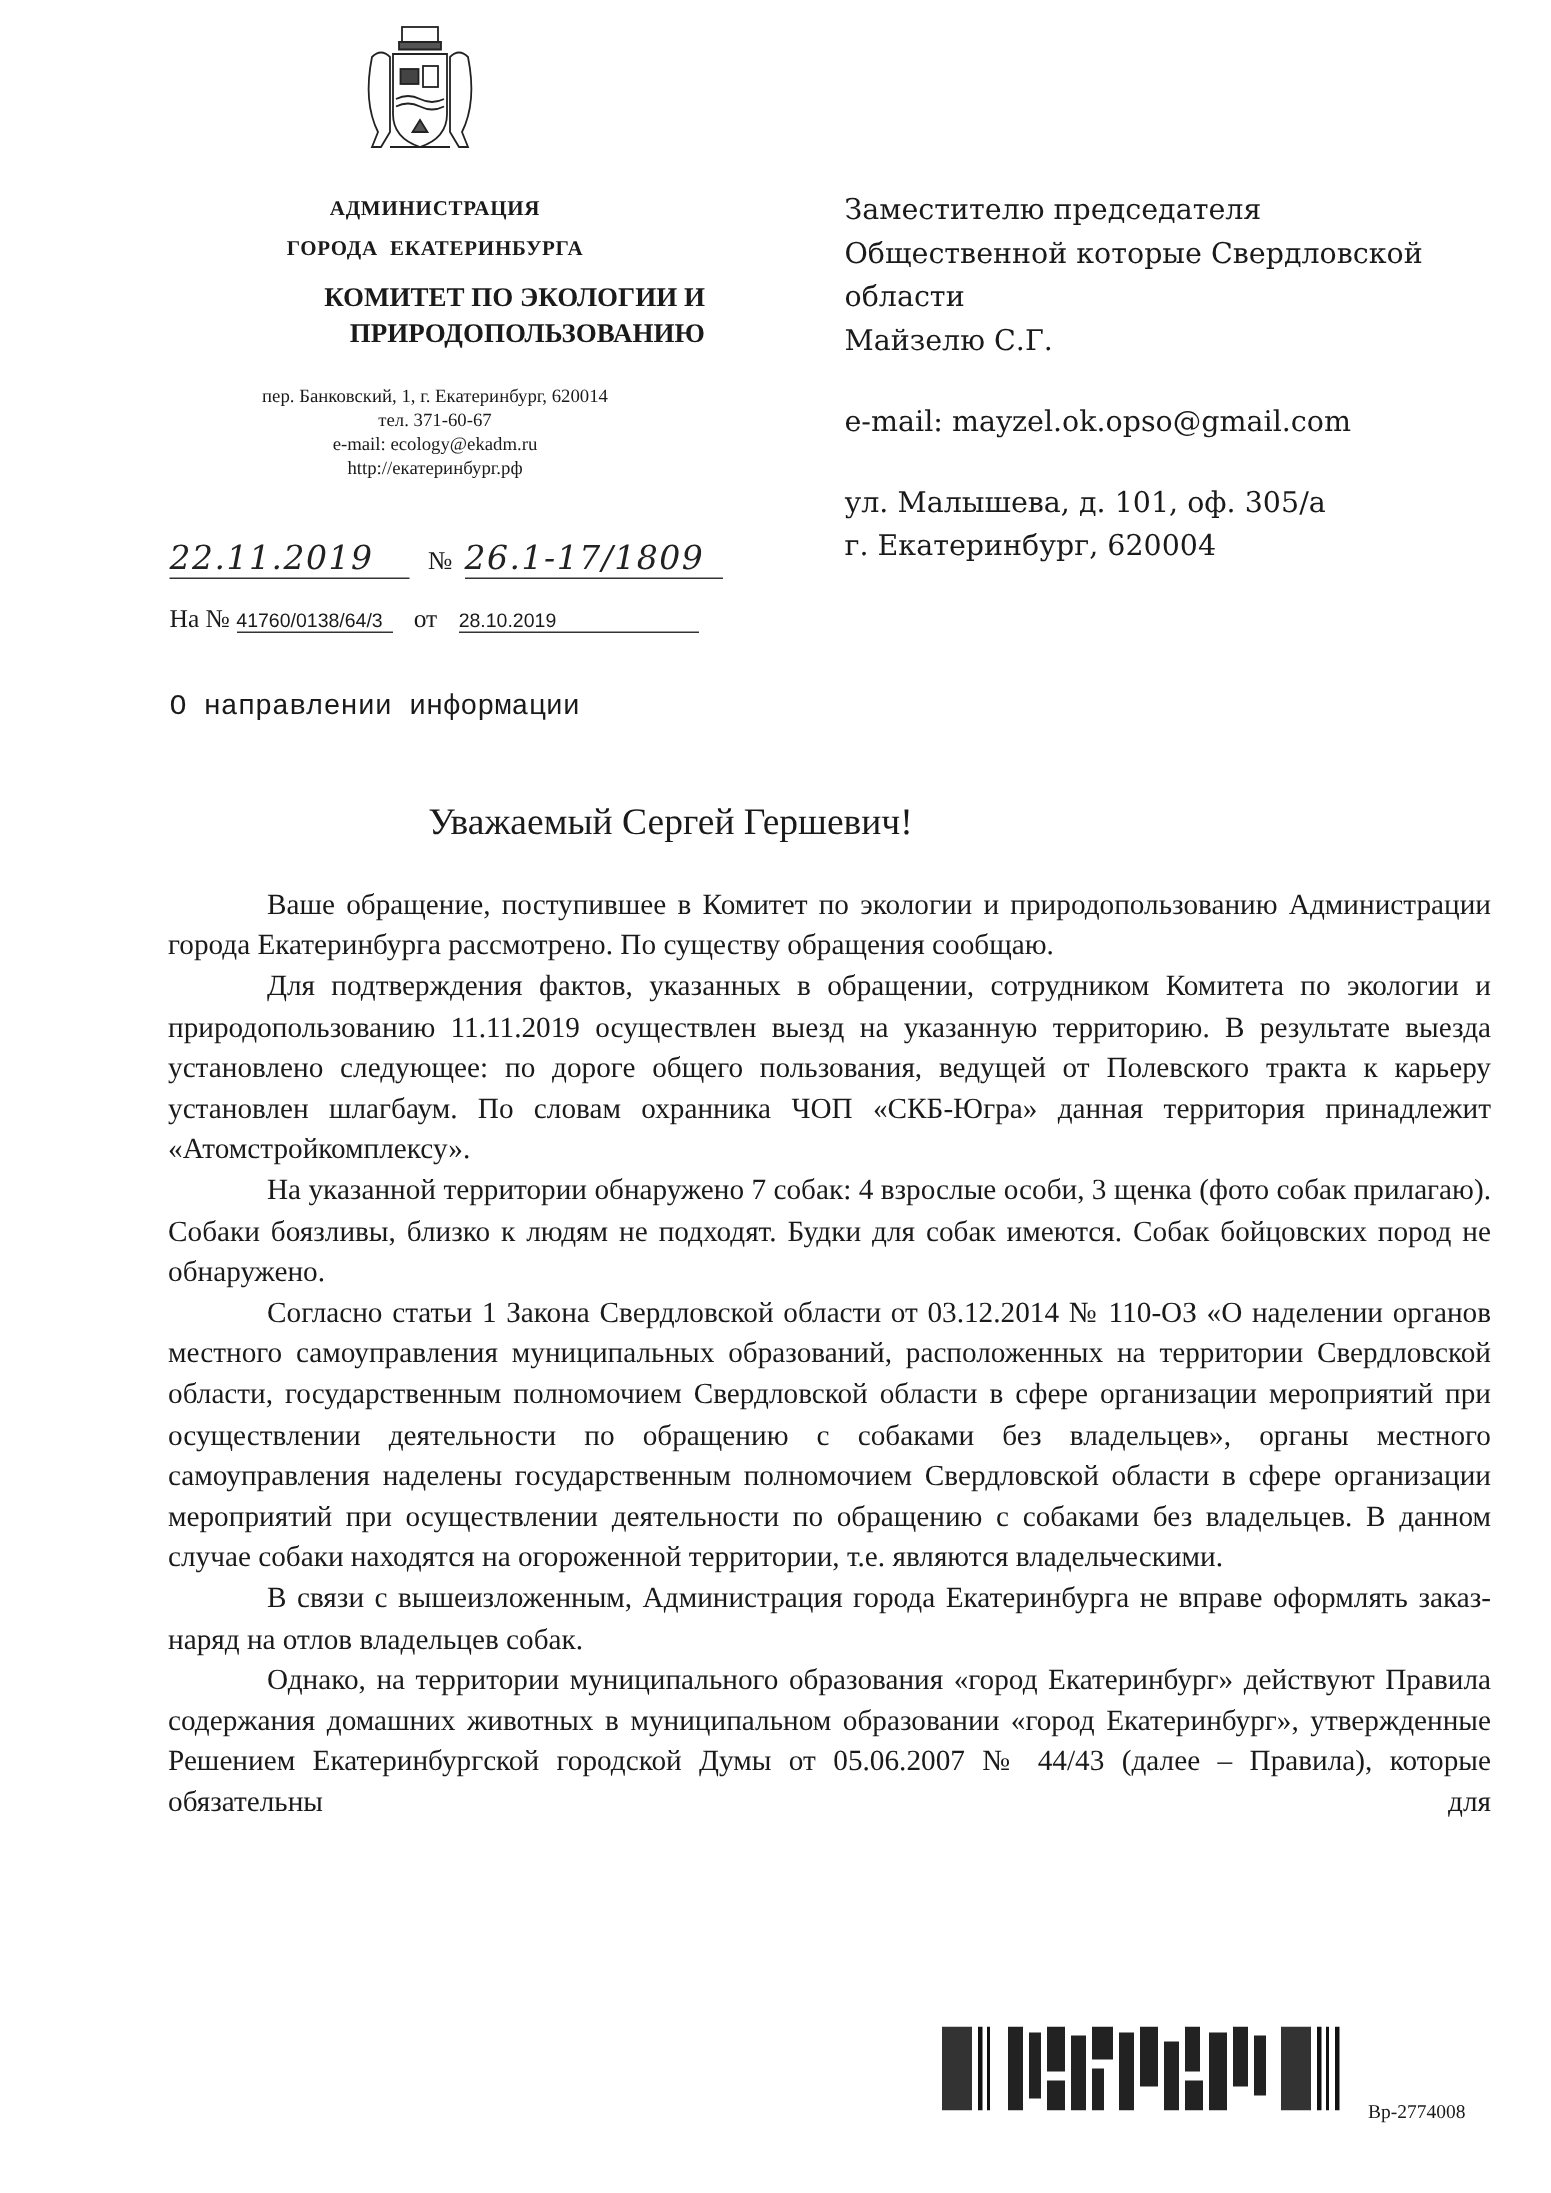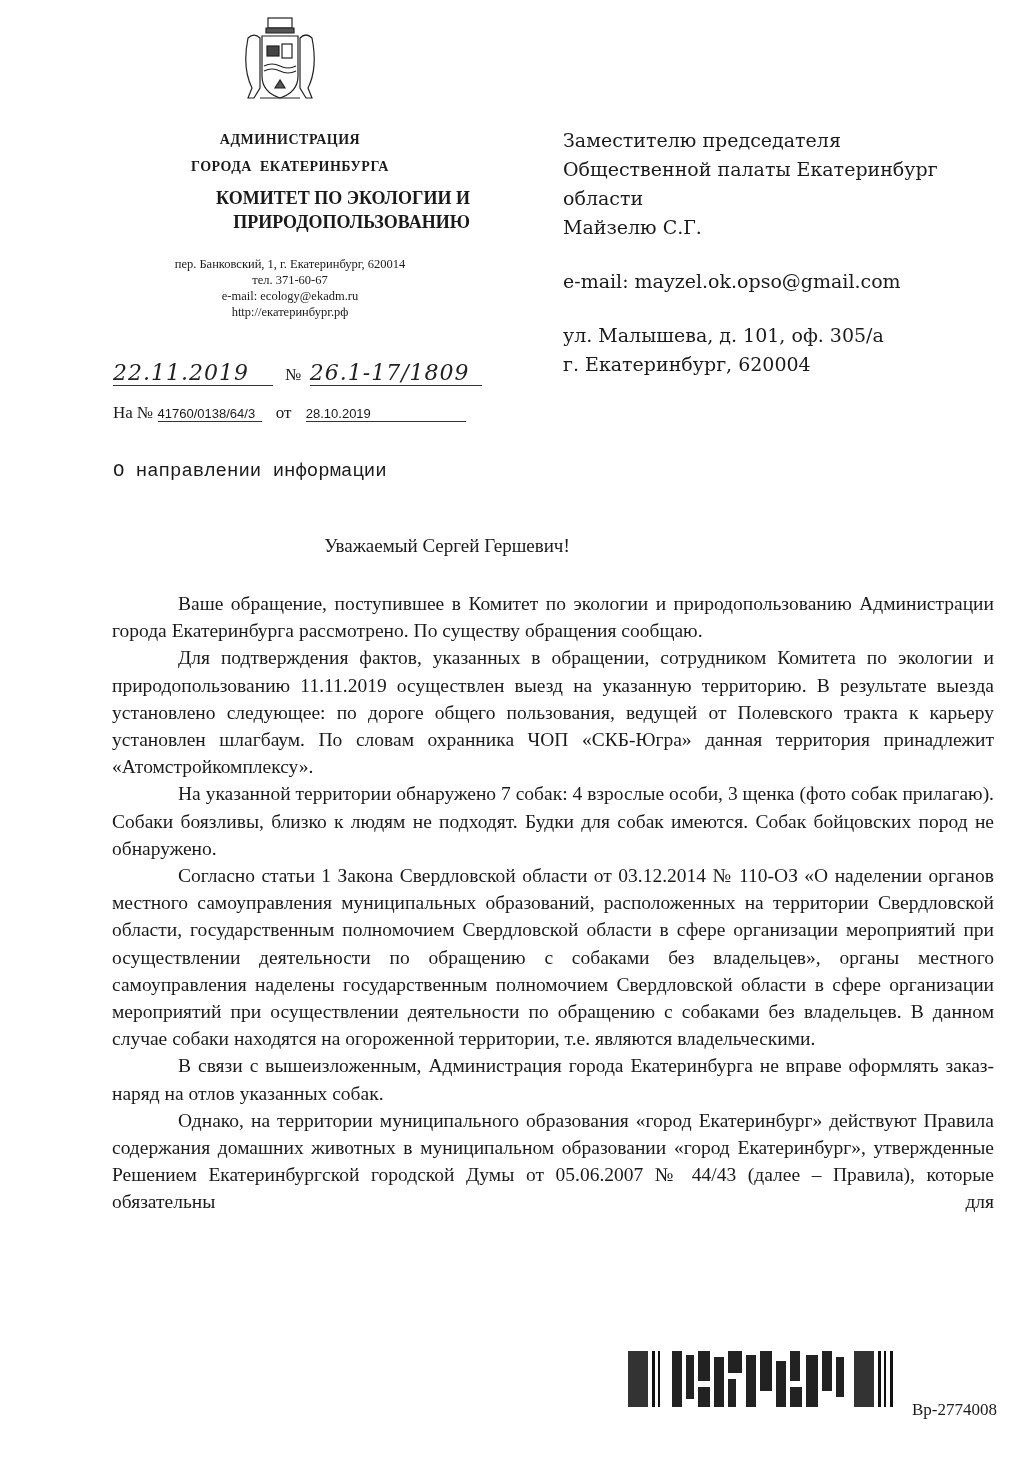--- a/index.html
+++ b/index.html
@@ -16,27 +16,27 @@
   .hand { font-family: "DejaVu Serif", serif; font-style: italic; font-size: 22px; color: #222; letter-spacing: 1px; }
   .uline { border-bottom: 1px solid #333; display: inline-block; margin-top: 12px; }
   .small-sans { font-family: "Liberation Sans", sans-serif; font-size: 13px; }
 
   
   .recipient { position: absolute; left: 563px; top: 126px; font-family: "DejaVu Serif", serif; font-size: 19px; line-height: 29px; }
   .recipient p { margin: 0; }
   .gap { height: 25px; }
 
   .subject { position: absolute; left: 113px; top: 460px; font-family: Liberation Mono, monospace; font-size: 19px; }
-  .greeting { position: absolute; left: 0; width: 854px; top: 535px; text-align: center; font-family: "Liberation Serif", serif; font-size: 19px; padding-left: 40px; box-sizing: border-box; }
+  .greeting { position: absolute; left: 0; width: 854px; top: 535px; text-align: center; font-family: "Liberation Serif", serif; font-size: 25px; padding-left: 40px; box-sizing: border-box; }
 
   .body-text { position: absolute; left: 112px; top: 590px; width: 882px; font-family: "Liberation Serif", serif; font-size: 19.5px; line-height: 27.2px; text-align: justify; }
   .body-text p { margin: 0; text-indent: 66px; }
 
   .barcode { position: absolute; left: 628px; top: 1351px; width: 270px; height: 56px; }
-  .barcode-id { position: absolute; left: 912px; top: 1400px; font-family: "Liberation Serif", serif; font-size: 17px; }
+  .barcode-id { position: absolute; left: 912px; top: 1400px; font-family: "Liberation Serif", serif; font-size: 13px; }
 </style>
 </head>
 <body>
 
 <svg class="crest" viewBox="0 0 80 96">
   <g fill="none" stroke="#222" stroke-width="1.2">
     <rect x="28" y="4" width="24" height="10"></rect>
     <path d="M26 14 h28 v5 h-28z" fill="#555"></path>
     <path d="M22 22 h36 v40 q0 16 -18 22 q-18 -6 -18 -22z"></path>
     <rect x="27" y="32" width="12" height="10" fill="#444"></rect>
@@ -72,39 +72,39 @@
 
 <div class="reg-line" style="left:113px; top:394px;">
   <span>На №</span>
   <span class="uline small-sans" style="width:104px;">41760/0138/64/3</span>
   <span style="margin-left:10px;">от</span>
   <span class="uline small-sans" style="width:160px; margin-left:10px;">28.10.2019</span>
 </div>
 
 <div class="recipient">
   <p>Заместителю председателя</p>
-  <p>Общественной палаты Екатеринбург</p>
+  <p>Общественной которые Свердловской</p>
   <p>области</p>
   <p>Майзелю С.Г.</p>
   <div class="gap"></div>
   <p>e-mail: mayzel.ok.opso@gmail.com</p>
   <div class="gap"></div>
   <p>ул. Малышева, д. 101, оф. 305/а</p>
   <p>г. Екатеринбург, 620004</p>
 </div>
 
 <div class="subject">О направлении информации</div>
 <div class="greeting">Уважаемый Сергей Гершевич!</div>
 
 <div class="body-text">
   <p>Ваше обращение, поступившее в Комитет по экологии и природопользованию Администрации города Екатеринбурга рассмотрено. По существу обращения сообщаю.</p>
   <p>Для подтверждения фактов, указанных в обращении, сотрудником Комитета по экологии и природопользованию 11.11.2019 осуществлен выезд на указанную территорию. В результате выезда установлено следующее: по дороге общего пользования, ведущей от Полевского тракта к карьеру установлен шлагбаум. По словам охранника ЧОП «СКБ-Югра» данная территория принадлежит «Атомстройкомплексу».</p>
   <p>На указанной территории обнаружено 7 собак: 4 взрослые особи, 3 щенка (фото собак прилагаю). Собаки боязливы, близко к людям не подходят.  Будки для собак имеются. Собак бойцовских пород не обнаружено.</p>
   <p>Согласно статьи 1 Закона Свердловской области от 03.12.2014 № 110-ОЗ «О наделении органов местного самоуправления муниципальных образований, расположенных на территории Свердловской области, государственным полномочием Свердловской области в сфере организации мероприятий при осуществлении деятельности по обращению с собаками без владельцев», органы местного самоуправления наделены государственным полномочием Свердловской области в сфере организации мероприятий при осуществлении деятельности по обращению с собаками без владельцев. В данном случае собаки находятся на огороженной территории, т.е. являются владельческими.</p>
-  <p>В связи с вышеизложенным, Администрация города Екатеринбурга не вправе оформлять заказ-наряд на отлов указанных собак.</p>
+  <p>В связи с вышеизложенным, Администрация города Екатеринбурга не вправе оформлять заказ-наряд на отлов владельцев собак.</p>
   <p style="text-align-last: justify;">Однако, на территории муниципального образования «город Екатеринбург» действуют Правила содержания домашних животных в муниципальном образовании «город Екатеринбург», утвержденные Решением Екатеринбургской городской Думы от 05.06.2007 № 44/43 (далее – Правила), которые обязательны для</p>
 </div>
 
 <svg class="barcode" viewBox="0 0 270 56">
   <rect x="0" y="0" width="20" height="56" fill="#333"></rect>
   <rect x="24" y="0" width="3" height="56" fill="#111"></rect>
   <rect x="30" y="0" width="2" height="56" fill="#111"></rect>
   <g fill="#222">
     <rect x="44" y="0" width="10" height="56"></rect>
     <rect x="58" y="4" width="8" height="44"></rect>

